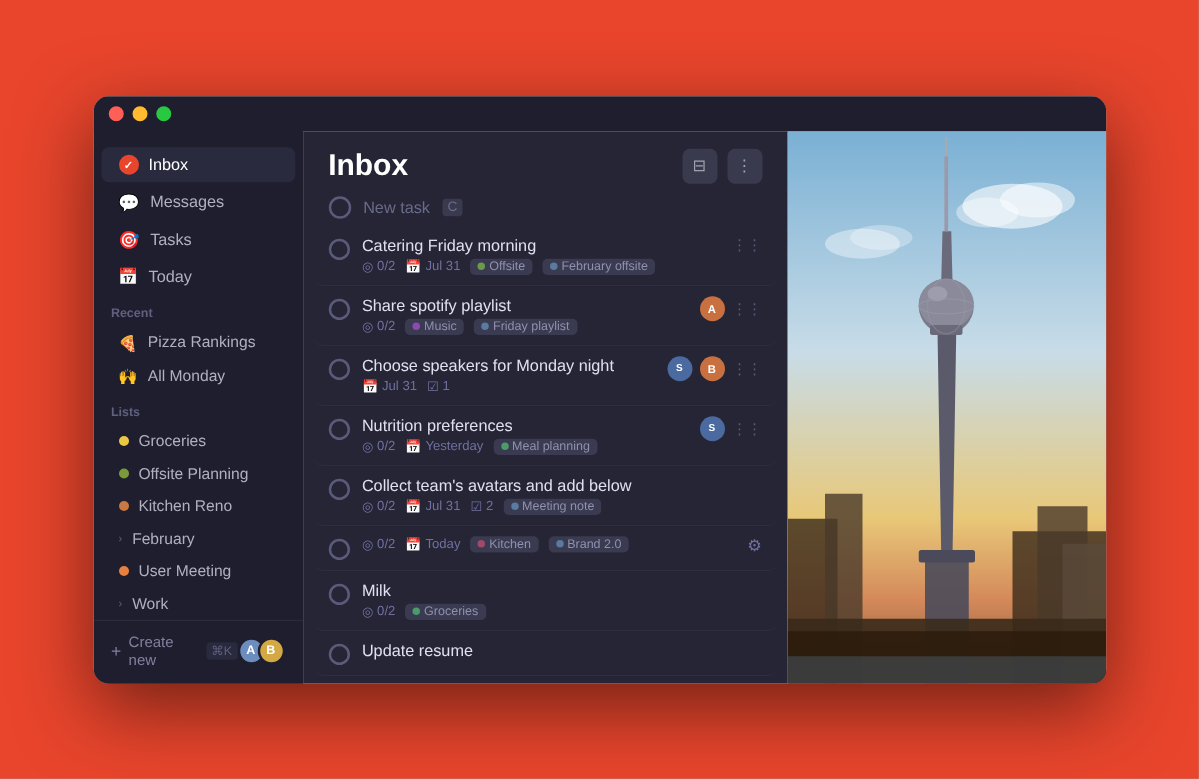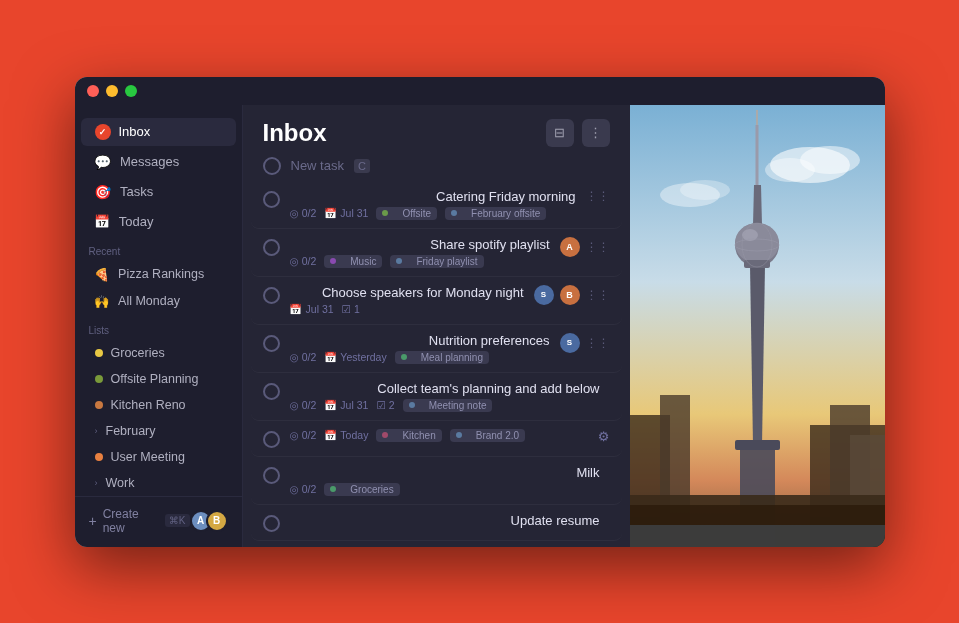--- a/index.html
+++ b/index.html
@@ -83,21 +83,21 @@
       content: '✓';
       color: white;
       font-size: 9px;
       font-weight: bold;
     }
     .section-label {
       font-size: 10px;
       color: #606080;
       padding: 10px 14px 4px;
       text-transform: none;
-      font-weight: 400;
+      font-weight: 700;
     }
     .list-item {
       display: flex;
       align-items: center;
       gap: 8px;
       padding: 5px 14px;
       cursor: pointer;
       font-size: 12.5px;
       color: #b0b0c0;
       border-radius: 6px;
@@ -192,31 +192,31 @@
       cursor: pointer;
       border-bottom: 1px solid #2e2e3e;
     }
     .task-check {
       width: 17px; height: 17px;
       border: 2px solid #5a5a7a;
       border-radius: 50%;
       flex-shrink: 0;
       margin-top: 2px;
     }
-    .task-body { flex: 1; text-align: right; }
+    .task-body { flex: 1; }
     .task-name { font-size: 13px; color: #e0e0f0; font-weight: 500; margin-bottom: 3px; }
     .task-meta { display: flex; flex-wrap: wrap; gap: 8px; align-items: center; font-size: 10.5px; color: #7070a0; }
     .task-meta .meta-item { display: flex; align-items: center; gap: 3px; }
     .tag {
       background: #3a3a50;
       border-radius: 4px;
       padding: 1px 6px;
       font-size: 10px;
       color: #9090b0;
-      display: flex; align-items: center; gap: 14px;
+      display: flex; align-items: center; gap: 3px;
     }
     .tag .tag-dot { width: 6px; height: 6px; border-radius: 50%; }
     .task-right { display: flex; align-items: center; gap: 6px; }
     .task-avatar { width: 20px; height: 20px; border-radius: 50%; font-size: 9px; display: flex; align-items: center; justify-content: center; color: white; font-weight: bold; }
     .task-menu { color: #5a5a7a; font-size: 12px; cursor: pointer; }
     .right-panel {
       width: 255px;
       flex-shrink: 0;
       overflow: hidden;
       border-radius: 0;
@@ -428,21 +428,21 @@
           </div>
           <div class="task-right">
             <div class="task-avatar" style="background:#4a6aa0;font-size:8px;">S</div>
             <span class="task-menu">⋮⋮</span>
           </div>
         </div>
 
         <div class="task-item">
           <div class="task-check"></div>
           <div class="task-body">
-            <div class="task-name">Collect team's planning and add below</div>
+            <div class="task-name">Collect team's avatars and add below</div>
             <div class="task-meta">
               <span class="meta-item">
                 <span>◎</span>
                 <span>0/2</span>
               </span>
               <span class="meta-item">
                 <span>📅</span>
                 <span>Jul 31</span>
               </span>
               <span class="meta-item">

